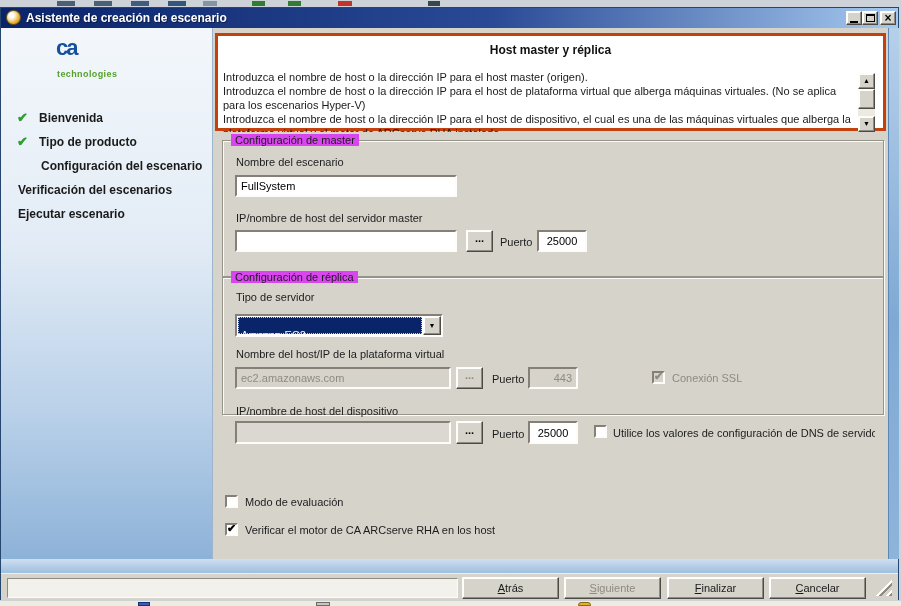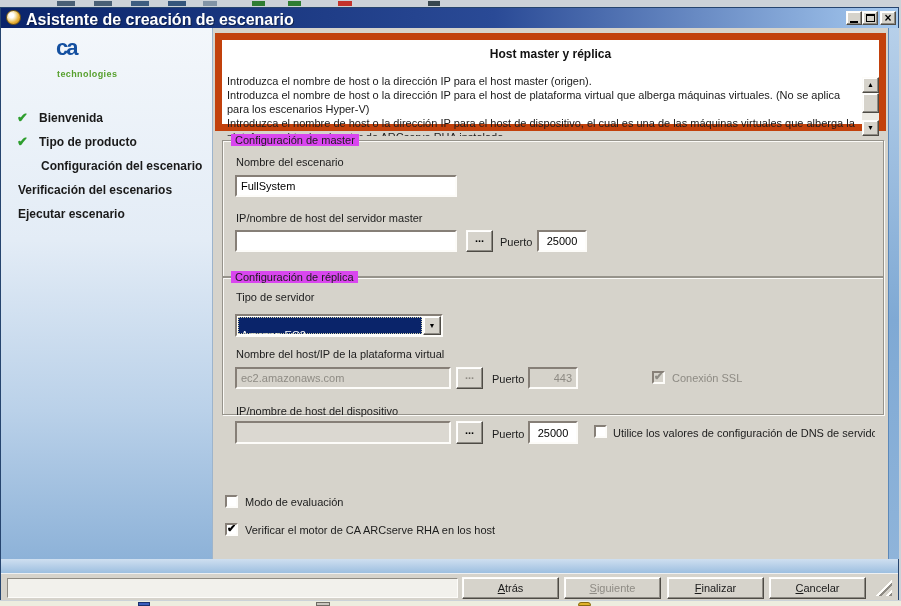--- a/index.html
+++ b/index.html
@@ -18,21 +18,21 @@
   
   .winframe { left:0; top:7px; width:899px; height:593px; border:1px solid #26456f; }
 
   
   .titlebar { left:1px; top:8px; width:897px; height:20px;
               background:linear-gradient(to right,#0a246a 0%,#2a4a96 55%,#a6caf0 100%);
               display:flex; align-items:center; }
   .appicon { position:absolute; left:5px; top:2px; width:15px; height:15px; border-radius:50%;
              background:radial-gradient(circle at 35% 35%, #ffffff 18%, #f4e6b8 35%, #eab33a 60%, #b07a14 100%);
              border:1px solid #7a5a10; }
-  .wintitle { position:absolute; left:25px; top:3px; color:#fff; font-weight:bold; font-size:16px;
+  .wintitle { position:absolute; left:25px; top:3px; color:#fff; font-weight:bold; font-size:12px;
               text-shadow:1px 1px 0 rgba(0,0,0,.4); white-space:nowrap; }
   .winbtn { position:absolute; top:3px; width:16px; height:14px; background:#d6d3cb;
             border:1px solid; border-color:#fdfcf9 #4e4b45 #4e4b45 #fdfcf9;
             box-shadow:inset -1px -1px 0 #8e8b84, inset 1px 1px 0 #fff;
             display:flex; align-items:center; justify-content:center; }
   .g-min { width:8px; height:2px; background:#000; margin-top:7px; }
   .g-max { width:9px; height:8px; border:1px solid #000; border-top-width:2px; }
   .g-close { font-size:12px; font-weight:bold; line-height:10px; color:#000; }
 
   
@@ -56,21 +56,21 @@
   
   .content { left:213px; top:28px; width:675px; height:531px; background:#d6d3cb; }
   .rightstrip { left:888px; top:28px; width:11px; height:531px;
                 background:linear-gradient(180deg,#b7d0ea 0%,#7fa9d4 55%,#8fb4da 100%);
                 border-left:1px solid #5c88b8; }
   .bottomband { left:1px; top:559px; width:897px; height:14px;
                 background:linear-gradient(180deg,#cfdff0,#9dbfe0); }
 
   
   .headerbox { left:215px; top:33px; width:671px; height:98px; background:#fff;
-               border:7px solid #c2410c; }
+               border:3px solid #c2410c; }
   .hb-title { position:absolute; left:0; top:7px; width:100%; text-align:center;
               font-size:12px; font-weight:bold; color:#111; }
   .hb-text { position:absolute; left:5px; top:34px; width:630px; height:62px; overflow:hidden;
              line-height:14px; color:#1a1a1a; }
   .hb-text p { margin:0; }
   .vscroll { position:absolute; left:640px; top:37px; width:17px; height:59px; background:#eceae3; }
   .sbtn { position:absolute; left:0; width:17px; height:16px; background:#d6d3cb;
           border:1px solid; border-color:#fdfcf9 #4e4b45 #4e4b45 #fdfcf9;
           box-shadow:inset -1px -1px 0 #8e8b84, inset 1px 1px 0 #fff;
           font-size:7px; text-align:center; line-height:14px; color:#000; }

